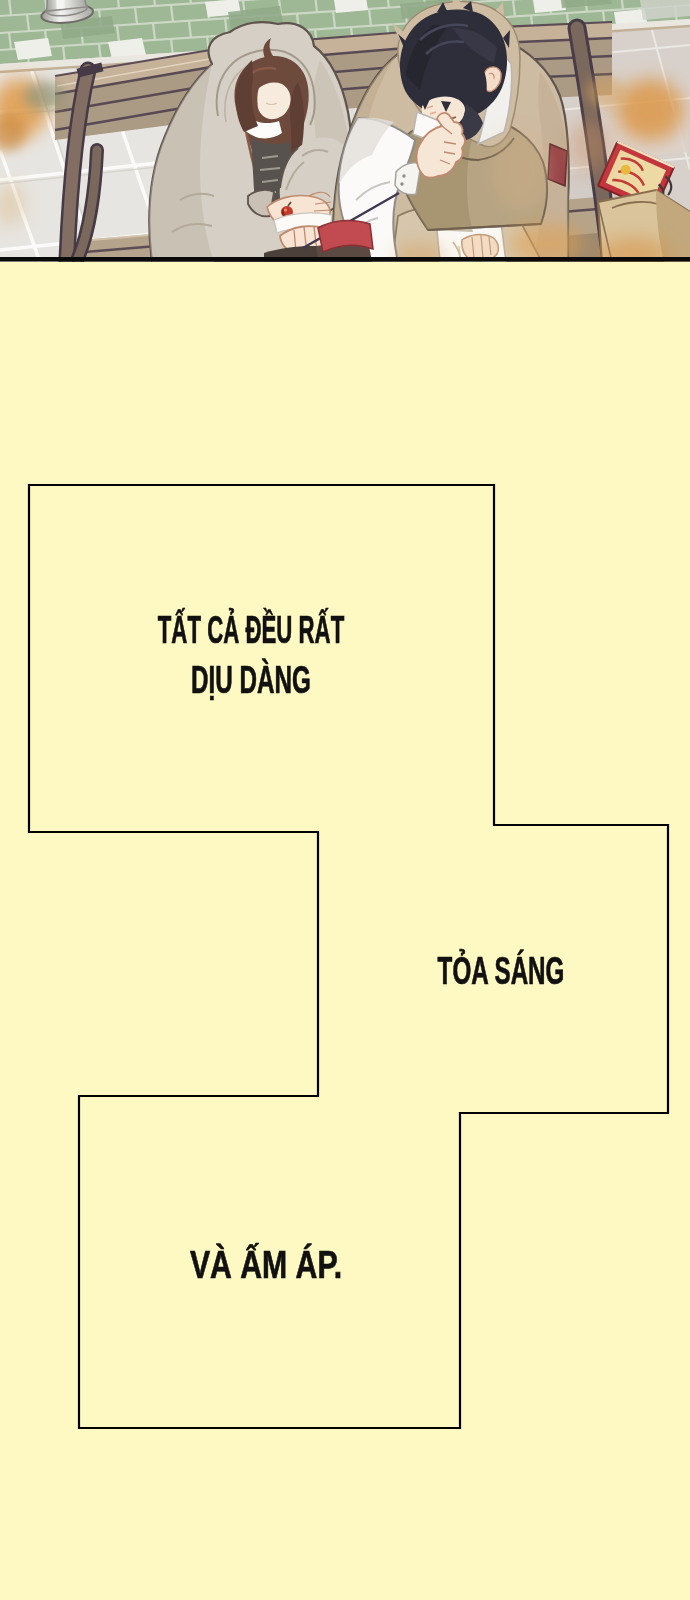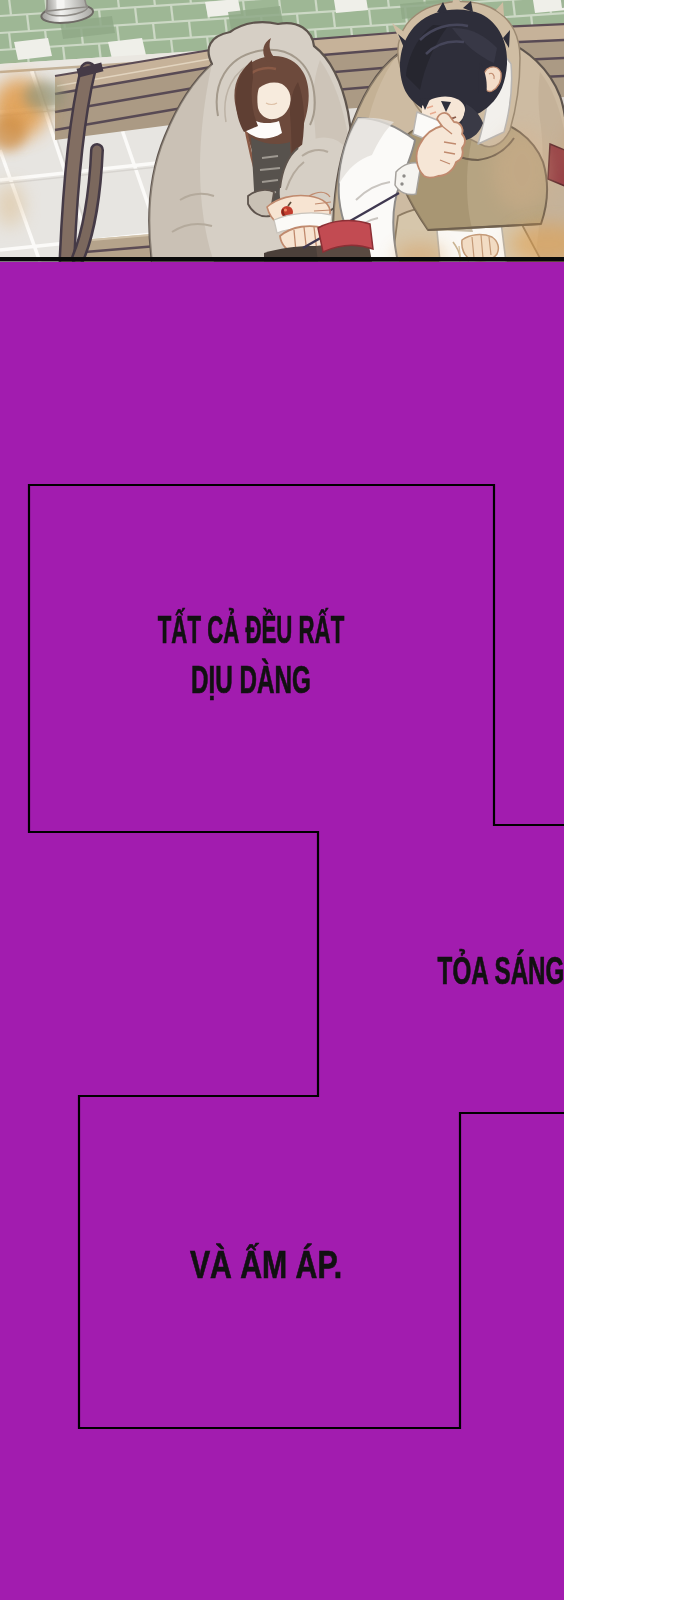--- a/index.html
+++ b/index.html
@@ -1,16 +1,16 @@
 <!DOCTYPE html>
 <html><head>
 <meta charset="utf-8">
 <style>
   html,body{margin:0;padding:0;background:#ffffff;}
-  #page{position:relative;width:564px;height:1600px;background:#a21caf;overflow:hidden;
+  #page{position:relative;width:690px;height:1600px;background:#fef9c3;overflow:hidden;
         font-family:"Liberation Sans", sans-serif;}
   #art{position:absolute;left:0;top:0;}
   #panel{position:absolute;left:0;top:0;}
 </style>
 </head>
 <body>
 <div id="page">
 
 <svg id="art" width="690" height="262" viewBox="0 0 690 262">
   <defs>

